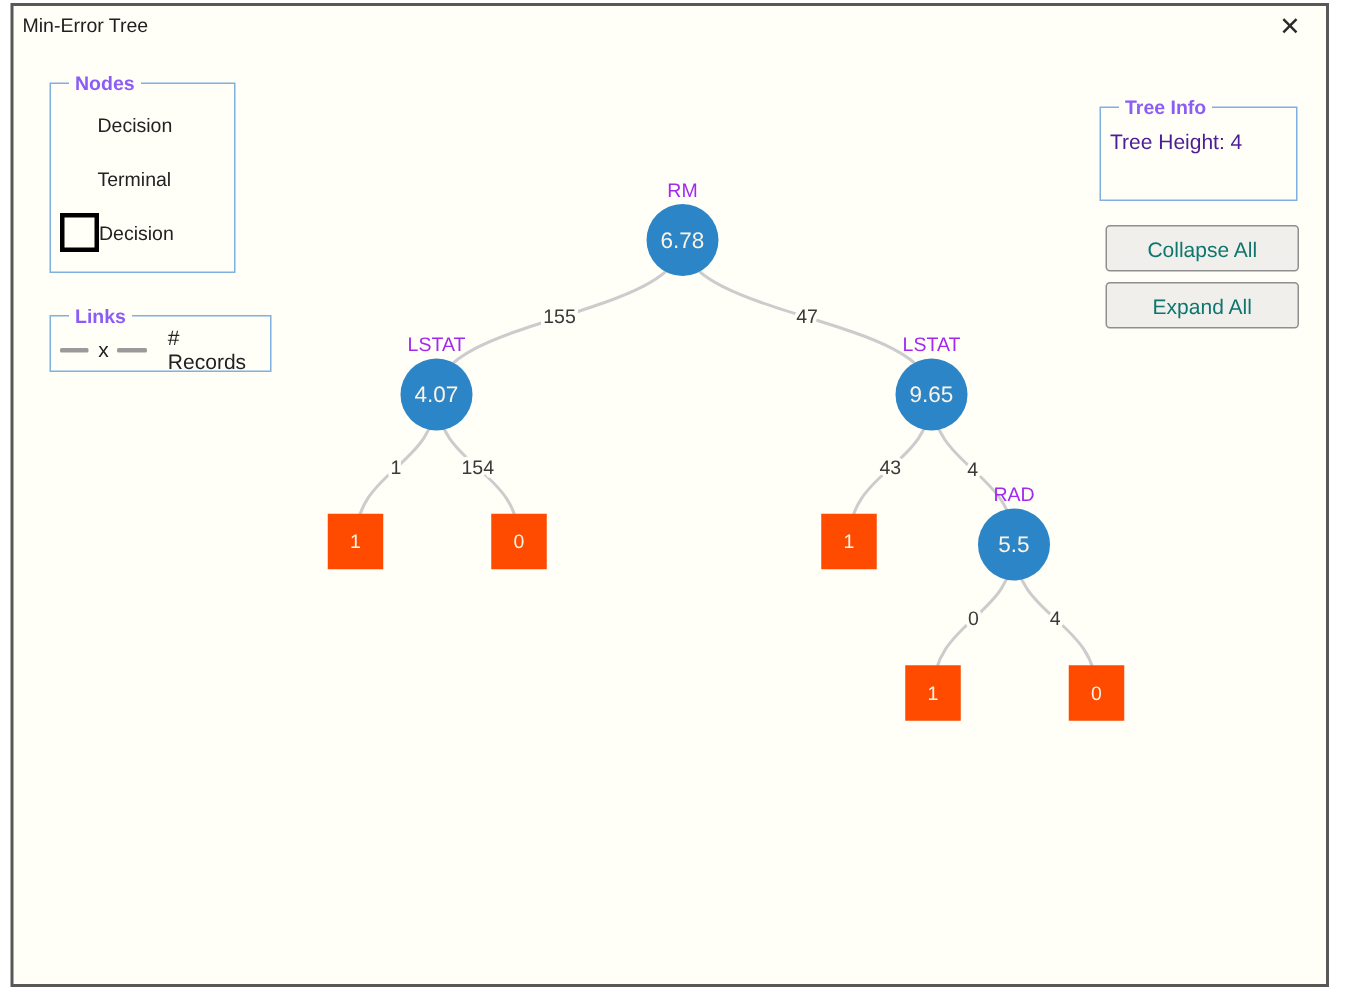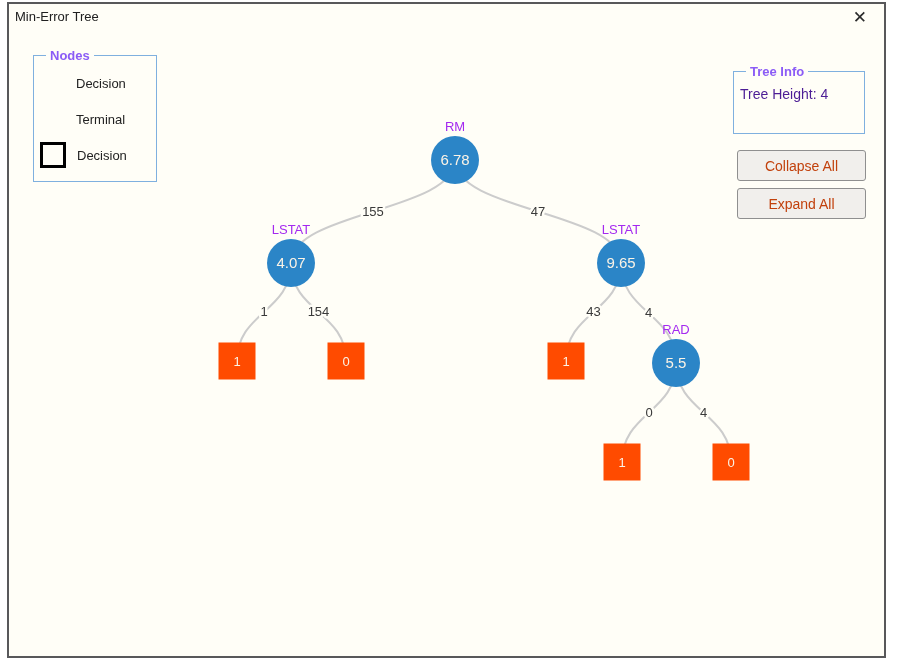--- a/index.html
+++ b/index.html
@@ -13,36 +13,36 @@
   .dlg-close{position:absolute;right:14px;top:4px;font-size:17px;color:#2b2b2b;
              cursor:pointer;line-height:20px;padding:0 3px;}
 
   svg.tree{position:absolute;left:0;top:0;width:875px;height:652px;}
 
   fieldset.fs{position:absolute;margin:0;border:1px solid #7fb0df;background:transparent;
               padding:2px 6px 4px 6px;box-sizing:border-box;}
   fieldset.fs legend{font-size:13px;font-weight:700;color:#8b5cf6;padding:0 4px;margin-left:6px;}
 
   .fs-nodes{left:24px;top:44px;width:124px;height:134px;}
-  .legend-row{display:flex;align-items:center;gap:11px;height:36px;font-size:13px;color:#222;}
+  .legend-row{display:flex;align-items:center;height:36px;font-size:13px;color:#222;}
   .sw{flex:0 0 auto;}
   .sw-circle{width:25px;height:25px;border-radius:50%;}
   .sw-square{width:25px;height:25px;}
   .sw-collapsed{width:20px;height:20px;border:3px solid #000;}
 
   .fs-links{left:24px;top:199px;width:148px;height:45px;}
   .links-row{display:flex;align-items:center;gap:6px;height:24px;font-size:14px;color:#222;margin-top:1px;}
   .dash{width:20px;height:3px;background:#9a9a9a;border-radius:1px;}
   .records-label{margin-left:8px;}
 
   .fs-info{left:724px;top:60px;width:132px;height:70px;}
   .info-line{font-size:14px;color:#4c1d95;line-height:27px;}
 
   .btn{position:absolute;width:129px;height:31px;font-family:"Liberation Sans",sans-serif;
-       font-size:14px;color:#c2410c;background:#f1efec;border:1px solid #8f8f8f;
+       font-size:14px;color:#0f766e;background:#f1efec;border:1px solid #8f8f8f;
        border-radius:3px;cursor:pointer;box-sizing:border-box;}
   .btn-collapse{left:728px;top:146px;}
   .btn-expand{left:728px;top:184px;}
 
   text.link-label{font-family:"Liberation Sans",sans-serif;font-size:13px;
                   text-anchor:middle;paint-order:stroke;stroke-width:5px;stroke-linejoin:round;}
   text.node-label{font-family:"Liberation Sans",sans-serif;font-size:13px;text-anchor:middle;}
   text.node-value{font-family:"Liberation Sans",sans-serif;font-size:15px;text-anchor:middle;}
   text.node-value.small{font-size:13px;}
 </style>
@@ -122,20 +122,29 @@
     <div class="legend-row">
       <span class="sw sw-square"></span>
       <span>Terminal</span>
     </div>
     <div class="legend-row">
       <span class="sw sw-collapsed"></span>
       <span>Decision</span>
     </div>
   </fieldset>
 
+  <fieldset class="fs fs-links">
+    <legend>Links</legend>
+    <div class="links-row">
+      <span class="dash"></span>
+      <span>x</span>
+      <span class="dash"></span>
+      <span class="records-label"># Records</span>
+    </div>
+  </fieldset>
 
   <fieldset class="fs fs-info">
     <legend>Tree Info</legend>
     <div class="info-line">Tree Height: 4</div>
   </fieldset>
 
   <button class="btn btn-collapse">Collapse All</button>
   <button class="btn btn-expand">Expand All</button>
 
 </div>

